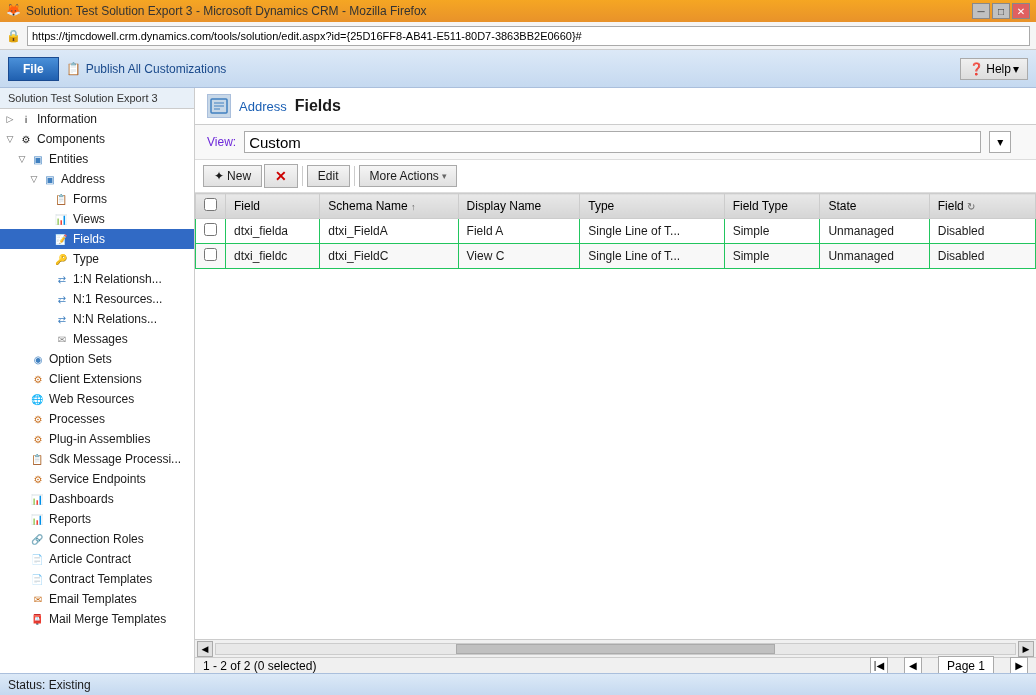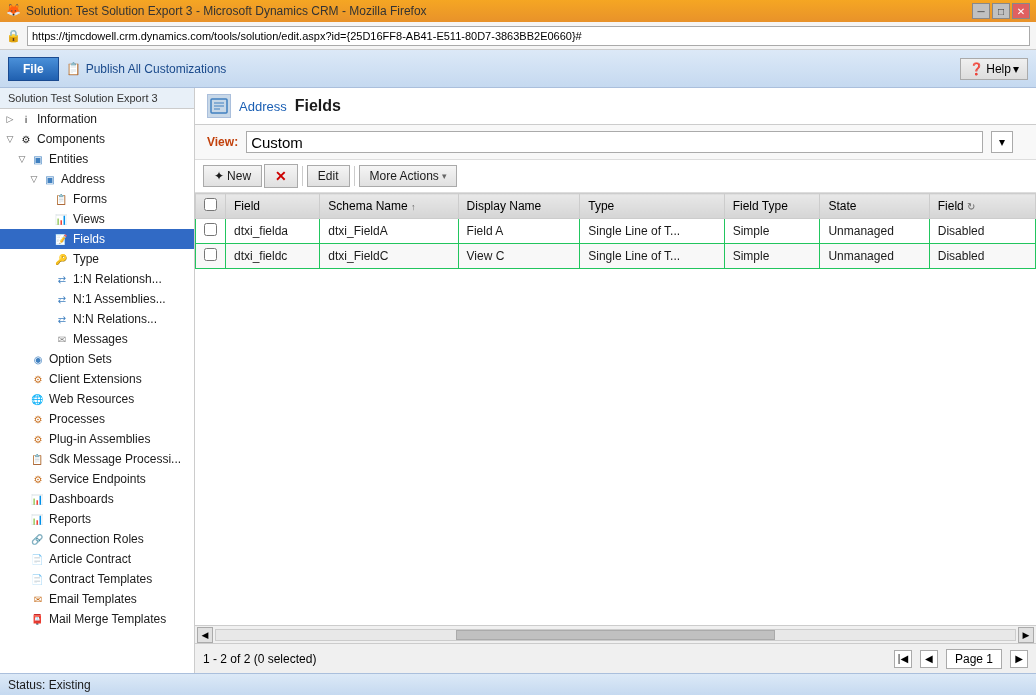--- a/index.html
+++ b/index.html
@@ -146,21 +146,21 @@
 
     
     .view-bar {
       padding: 6px 12px;
       background: #f8f8f8;
       border-bottom: 1px solid #ddd;
       display: flex;
       align-items: center;
       gap: 8px;
     }
-    .view-label { color: #c2410c; font-weight: bold; }
+    .view-label { color: #6d28d9; font-weight: normal; }
     .view-select {
       flex: 1;
       height: 22px;
       border: 1px solid #aaa;
       background: white;
       padding: 0 4px;
       font-size: 15px;
     }
     .view-dropdown-btn {
       width: 22px; height: 22px;
@@ -212,27 +212,27 @@
       font-size: 12px;
       color: #1a1a1a;
     }
     .grid-row:nth-child(even) td { background: #f8f8f8; }
     .checkbox-cell { width: 20px; text-align: center; }
     .sort-icon { font-size: 9px; color: #666; }
     .refresh-icon { font-size: 10px; color: #666; cursor: pointer; }
 
     
     .pagination-bar {
-      height: 30px;
+      height: 16px;
       background: #f0f0f0;
       border-top: 1px solid #ccc;
       display: flex;
       align-items: center;
       padding: 0 8px;
-      gap: 8px;
+      gap: 16px;
       font-size: 12px;
     }
     .page-info { flex: 1; }
     .page-nav-btn {
       width: 18px; height: 18px;
       background: white;
       border: 1px solid #aaa;
       display: flex; align-items: center; justify-content: center;
       cursor: pointer;
       font-size: 10px;
@@ -368,21 +368,21 @@
 
       <div class="tree-item tree-indent-3">
         <span class="expand-icon">&nbsp;&nbsp;</span>
         <span class="tree-icon" style="color:#4080c0;">⇄</span>
         <span>1:N Relationsh...</span>
       </div>
 
       <div class="tree-item tree-indent-3">
         <span class="expand-icon">&nbsp;&nbsp;</span>
         <span class="tree-icon" style="color:#4080c0;">⇄</span>
-        <span>N:1 Assemblies...</span>
+        <span>N:1 Resources...</span>
       </div>
 
       <div class="tree-item tree-indent-3">
         <span class="expand-icon">&nbsp;&nbsp;</span>
         <span class="tree-icon" style="color:#4080c0;">⇄</span>
         <span>N:N Relations...</span>
       </div>
 
       <div class="tree-item tree-indent-3">
         <span class="expand-icon">&nbsp;&nbsp;</span>

